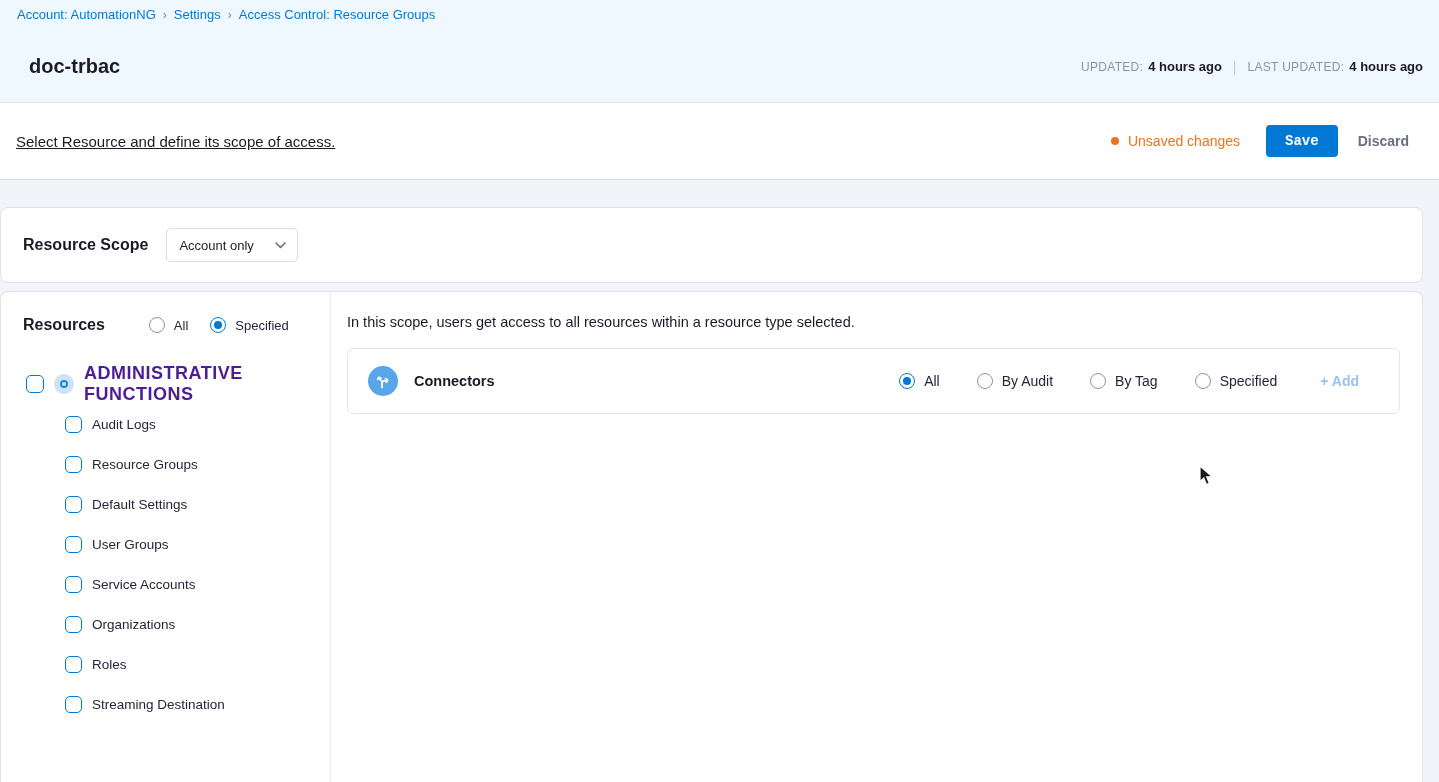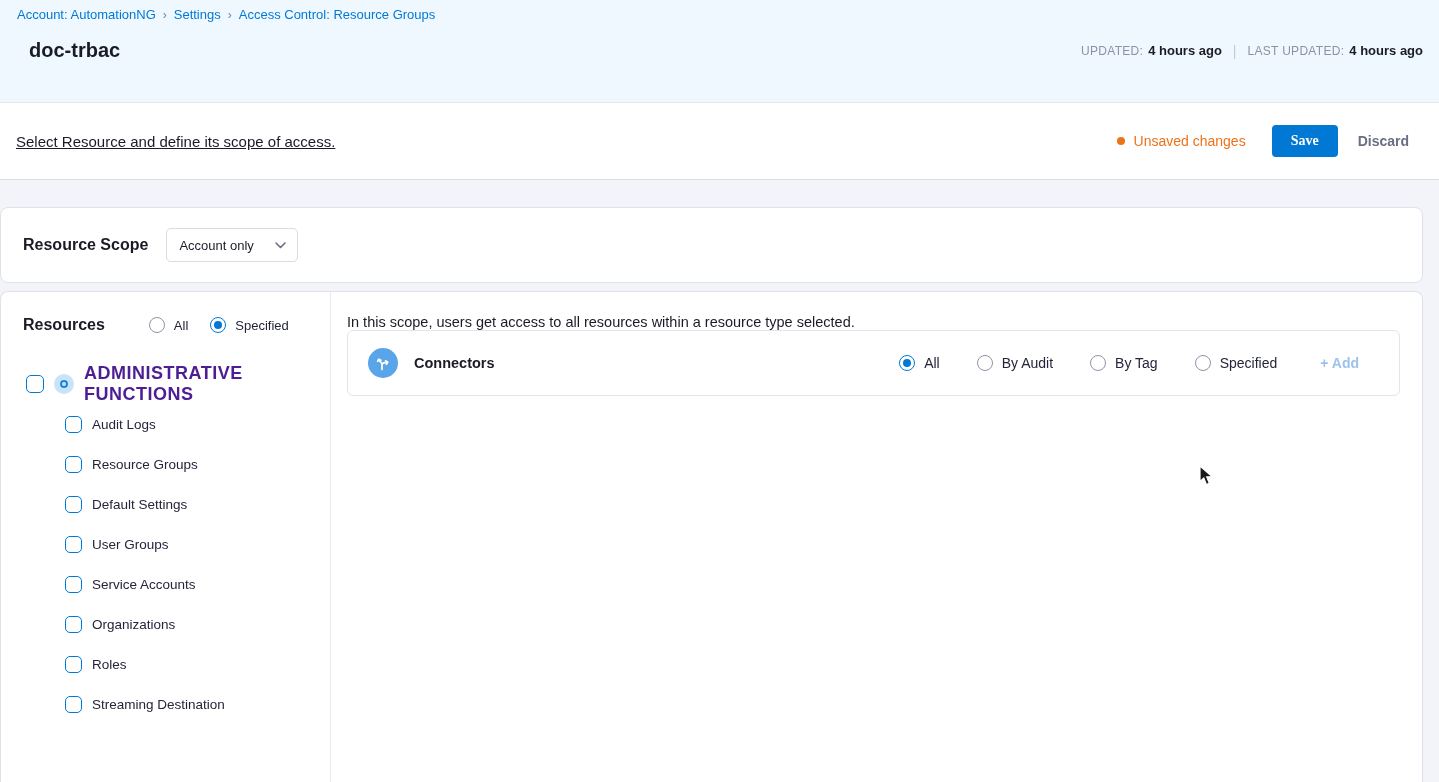--- a/index.html
+++ b/index.html
@@ -15,21 +15,21 @@
   .page-header {
     background: #eff8fe;
     height: 103px;
     padding: 7px 16px 0 17px;
     border-bottom: 1px solid #e2e9ee;
     position: relative;
   }
   .breadcrumb { font-size: 13px; color: #0278d5; display: flex; align-items: center; gap: 7px; }
   .breadcrumb a { color: #0278d5; text-decoration: none; cursor: pointer; }
   .crumb-sep { color: #5f8fbd; font-size: 12px; }
-  .header-row { display: flex; align-items: center; justify-content: space-between; margin-top: 17px; padding-left: 12px; }
+  .header-row { display: flex; align-items: center; justify-content: space-between; margin-top: 33px; padding-left: 12px; }
   .page-title { font-size: 20px; font-weight: 600; color: #1b1b28; }
   .meta { display: flex; align-items: center; font-size: 12px; }
   .meta-label { color: #8f90a6; letter-spacing: 0.3px; }
   .meta-value { color: #1b1b28; font-weight: 700; font-size: 13px; margin-left: 5px; }
   .meta-divider { color: #c6c8d6; margin: 0 11px; font-size: 14px; }
 
   
   .toolbar {
     background: #ffffff;
     height: 77px;
@@ -38,21 +38,21 @@
     justify-content: space-between;
     padding: 0 16px;
     border-bottom: 1px solid #dcdee8;
   }
   .toolbar-desc { font-size: 15px; color: #1b1b28; text-decoration: underline; }
   .toolbar-right { display: flex; align-items: center; }
   .unsaved { display: flex; align-items: center; color: #ee7219; font-size: 14px; }
   .unsaved-dot { width: 8px; height: 8px; border-radius: 50%; background: #ee7219; margin-right: 9px; }
   .save-btn {
     background: #0278d5; color: #ffffff; border: none; border-radius: 4px;
-    font-family: Liberation Serif, serif; font-size: 14px; font-weight: 700;
+    font-family: Liberation Mono, monospace; font-size: 14px; font-weight: 700;
     padding: 8px 19px; margin-left: 26px; cursor: pointer;
   }
   .discard-btn {
     background: transparent; border: none; color: #6b6d85; font-family: inherit;
     font-size: 14px; font-weight: 700; margin-left: 20px; margin-right: 14px; cursor: pointer;
   }
 
   
   .content { padding: 27px 16px 0 0; }
   .card {
@@ -100,21 +100,21 @@
   .group-icon::after { content: ""; width: 4px; height: 4px; border-radius: 50%; border: 2.5px solid #1f87db; }
   .group-label { font-size: 18px; font-weight: 600; color: #4c1d95; letter-spacing: 0.5px; }
 
   .item-row { display: flex; align-items: center; height: 40px; padding-left: 64px; gap: 10px; }
   .item-row .checkbox { width: 17px; height: 17px; }
   .item-label { font-size: 13.5px; color: #24253a; }
 
   .main-col { flex: 1; padding: 22px 22px 0 16px; }
   .scope-note { font-size: 14.5px; color: #1b1b28; }
   .resource-row {
-    height: 66px;
+    margin-top: 18px; height: 66px;
     border: 1px solid #e3e4ec; border-radius: 6px; background: #ffffff;
     display: flex; align-items: center; padding: 0 20px;
   }
   .res-icon {
     width: 30px; height: 30px; border-radius: 50%; background: #58a5e9;
     display: flex; align-items: center; justify-content: center; flex-shrink: 0;
   }
   .res-name { font-size: 14.5px; font-weight: 700; color: #1b1b28; margin-left: 16px; }
   .row-spacer { flex: 1; }
   .row-radios { display: flex; align-items: center; gap: 37px; }

